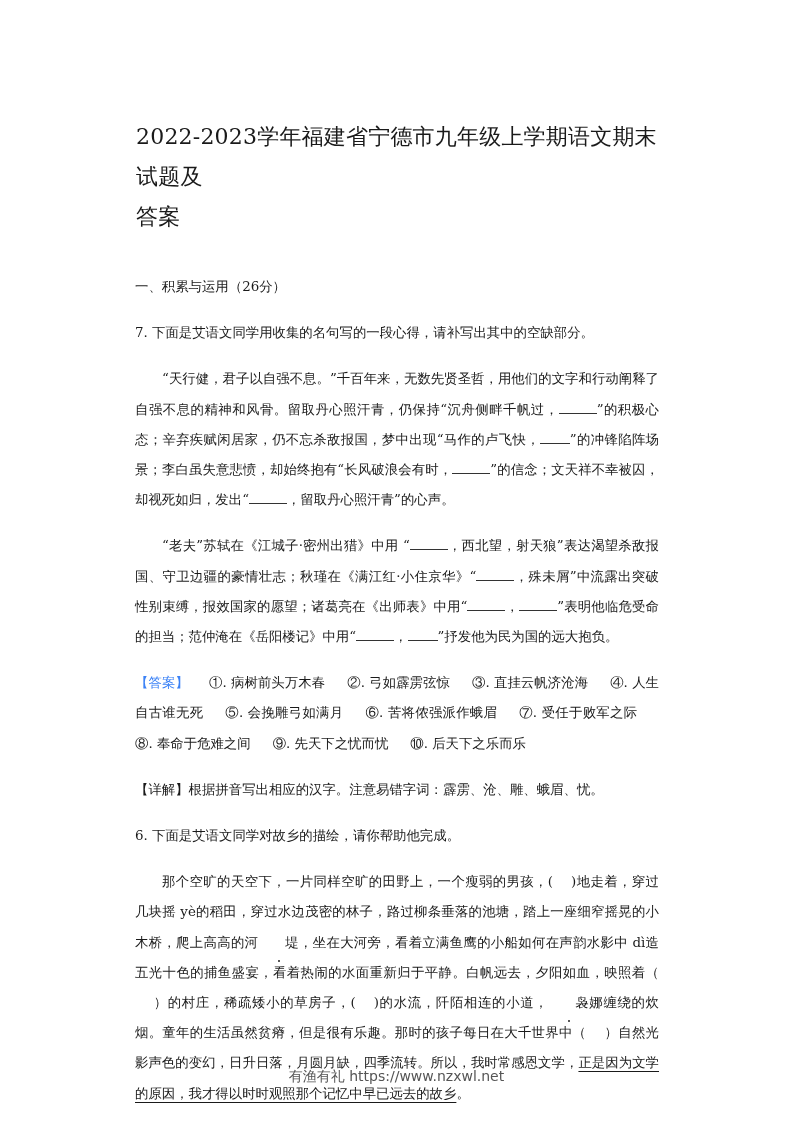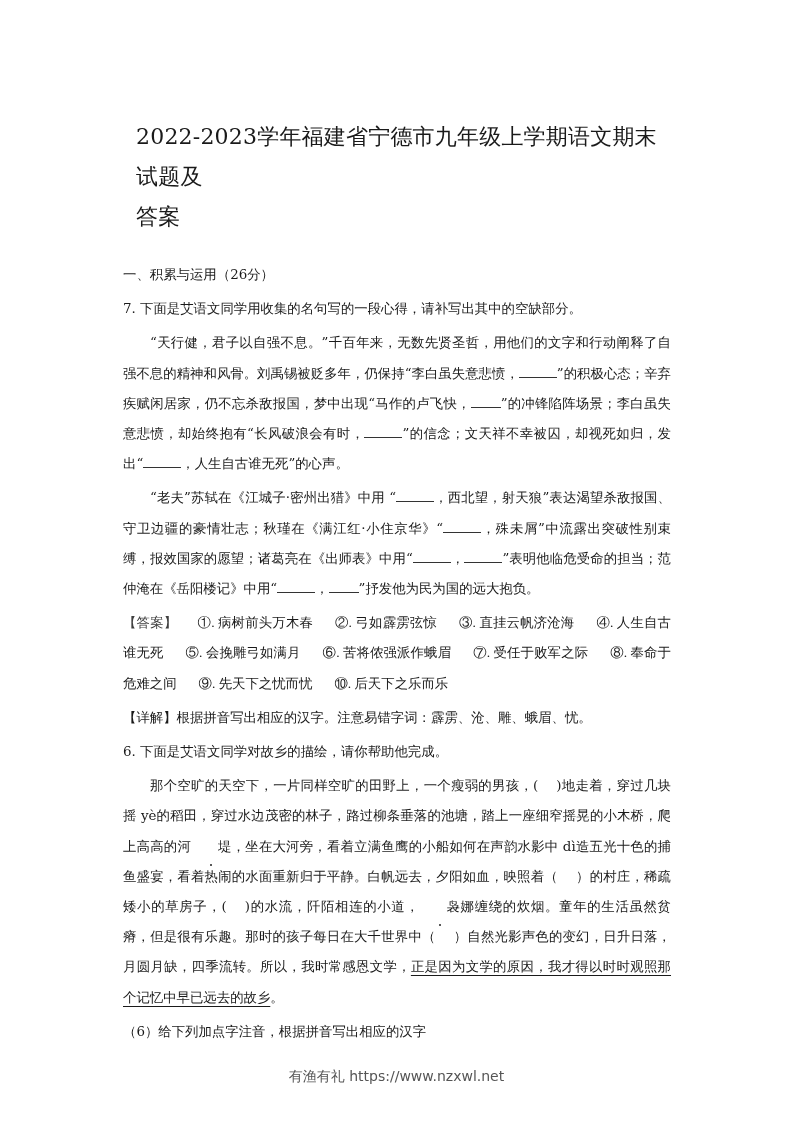--- a/index.html
+++ b/index.html
@@ -24,29 +24,29 @@
     .title {
       font-size: 22px;
       line-height: 40px;
       margin: 17px;
       font-weight: normal;
       letter-spacing: 0.2px;
     }
     .line {
       font-size: 13.4px;
       line-height: 30.2px;
-      margin: 4px;
+      margin: 16px;
       text-align: justify;
       white-space: normal;
     }
     .indent {
       text-indent: 27px;
     }
     .tag {
-      color: #404040;
+      color: #3b82f6;
     }
     .blank {
       display: inline-block;
       border-bottom: 1px solid #333;
       height: 13px;
       vertical-align: baseline;
     }
     .b5 { width: 38px; }
     .b4 { width: 30px; }
     .paren-gap {
@@ -65,21 +65,21 @@
       content: "";
       position: absolute;
       left: 50%;
       bottom: -4px;
       width: 2px;
       height: 2px;
       margin-left: -1px;
       background: #222;
       border-radius: 50%;
     }
-    .ans-item { margin-right: 22px; font-family: Liberation Serif, serif; }
+    .ans-item { margin-right: 22px; }
     .gap-after-title { height: 2px; }
     .footer {
       position: absolute;
       left: 0;
       width: 793px;
       top: 1068px;
       text-align: center;
       font-family: "DejaVu Sans", "Liberation Sans", sans-serif;
       font-size: 14px;
       color: #555555;
@@ -92,21 +92,21 @@
 
   <h1 class="title">
     <span>2022-2023学年福建省宁德市九年级上学期语文期末试题及</span><br>
     <span>答案</span>
   </h1>
   <div class="gap-after-title"></div>
 
   <p class="line">一、积累与运用（26分）</p>
   <p class="line">7. 下面是艾语文同学用收集的名句写的一段心得，请补写出其中的空缺部分。</p>
 
-  <p class="line indent"><span>“天行健，君子以自强不息。”千百年来，无数先贤圣哲，用他们的文字和行动阐释了自强不息的精神和风骨。刘禹锡被贬多年，仍保持“李白虽失意悲愤，</span><span class="blank b5"></span><span>”的积极心态；辛弃疾赋闲居家，仍不忘杀敌报国，梦中出现“马作的卢飞快，</span><span class="blank b4"></span><span>”的冲锋陷阵场景；李白虽失意悲愤，却始终抱有“长风破浪会有时，</span><span class="blank b5"></span><span>”的信念；文天祥不幸被囚，却视死如归，发出“</span><span class="blank b5"></span><span>，人生自古谁无死”的心声。</span></p>
+  <p class="line indent"><span>“天行健，君子以自强不息。”千百年来，无数先贤圣哲，用他们的文字和行动阐释了自强不息的精神和风骨。留取丹心照汗青，仍保持“沉舟侧畔千帆过，</span><span class="blank b5"></span><span>”的积极心态；辛弃疾赋闲居家，仍不忘杀敌报国，梦中出现“马作的卢飞快，</span><span class="blank b4"></span><span>”的冲锋陷阵场景；李白虽失意悲愤，却始终抱有“长风破浪会有时，</span><span class="blank b5"></span><span>”的信念；文天祥不幸被囚，却视死如归，发出“</span><span class="blank b5"></span><span>，留取丹心照汗青”的心声。</span></p>
 
   <p class="line indent"><span>“老夫”苏轼在《江城子·密州出猎》中用 “</span><span class="blank b5"></span><span>，西北望，射天狼”表达渴望杀敌报国、守卫边疆的豪情壮志；秋瑾在《满江红·小住京华》“</span><span class="blank b5"></span><span>，殊未屑”中流露出突破性别束缚，报效国家的愿望；诸葛亮在《出师表》中用“</span><span class="blank b5"></span><span>，</span><span class="blank b5"></span><span>”表明他临危受命的担当；范仲淹在《岳阳楼记》中用“</span><span class="blank b5"></span><span>，</span><span class="blank b4"></span><span>”抒发他为民为国的远大抱负。</span></p>
 
   <p class="line"><span class="tag">【答案】</span>  <span class="ans-item">①. 病树前头万木春</span><span class="ans-item">②. 弓如霹雳弦惊</span><span class="ans-item">③. 直挂云帆济沧海</span><span class="ans-item">④. 人生自古谁无死</span><span class="ans-item">⑤. 会挽雕弓如满月</span><span class="ans-item">⑥. 苦将侬强派作蛾眉</span><span class="ans-item">⑦. 受任于败军之际</span><span class="ans-item">⑧. 奉命于危难之间</span><span class="ans-item">⑨. 先天下之忧而忧</span><span class="ans-item">⑩. 后天下之乐而乐</span></p>
 
   <p class="line">【详解】根据拼音写出相应的汉字。注意易错字词：霹雳、沧、雕、蛾眉、忧。</p>
 
   <p class="line">6. 下面是艾语文同学对故乡的描绘，请你帮助他完成。</p>
 
   <p class="line indent"><span>那个空旷的天空下，一片同样空旷的田野上，一个瘦弱的男孩，(</span><span class="paren-gap"></span><span>)地走着，穿过几块摇 yè的稻田，穿过水边茂密的林子，路过柳条垂落的池塘，踏上一座细窄摇晃的小木桥，爬上高高的河</span><span class="dot">堤</span><span>，坐在大河旁，看着立满鱼鹰的小船如何在声韵水影中 dì造五光十色的捕鱼盛宴，看着热闹的水面重新归于平静。白帆远去，夕阳如血，映照着（</span><span class="paren-gap"></span><span>）的村庄，稀疏矮小的草房子，(</span><span class="paren-gap"></span><span>)的水流，阡陌相连的小道，</span><span class="dot">袅</span><span>娜缠绕的炊烟。童年的生活虽然贫瘠，但是很有乐趣。那时的孩子每日在大千世界中（</span><span class="paren-gap"></span><span>）自然光影声色的变幻，日升日落，月圆月缺，四季流转。所以，我时常感恩文学，</span><span class="ul">正是因为文学的原因，我才得以时时观照那个记忆中早已远去的故乡</span><span>。</span></p>

